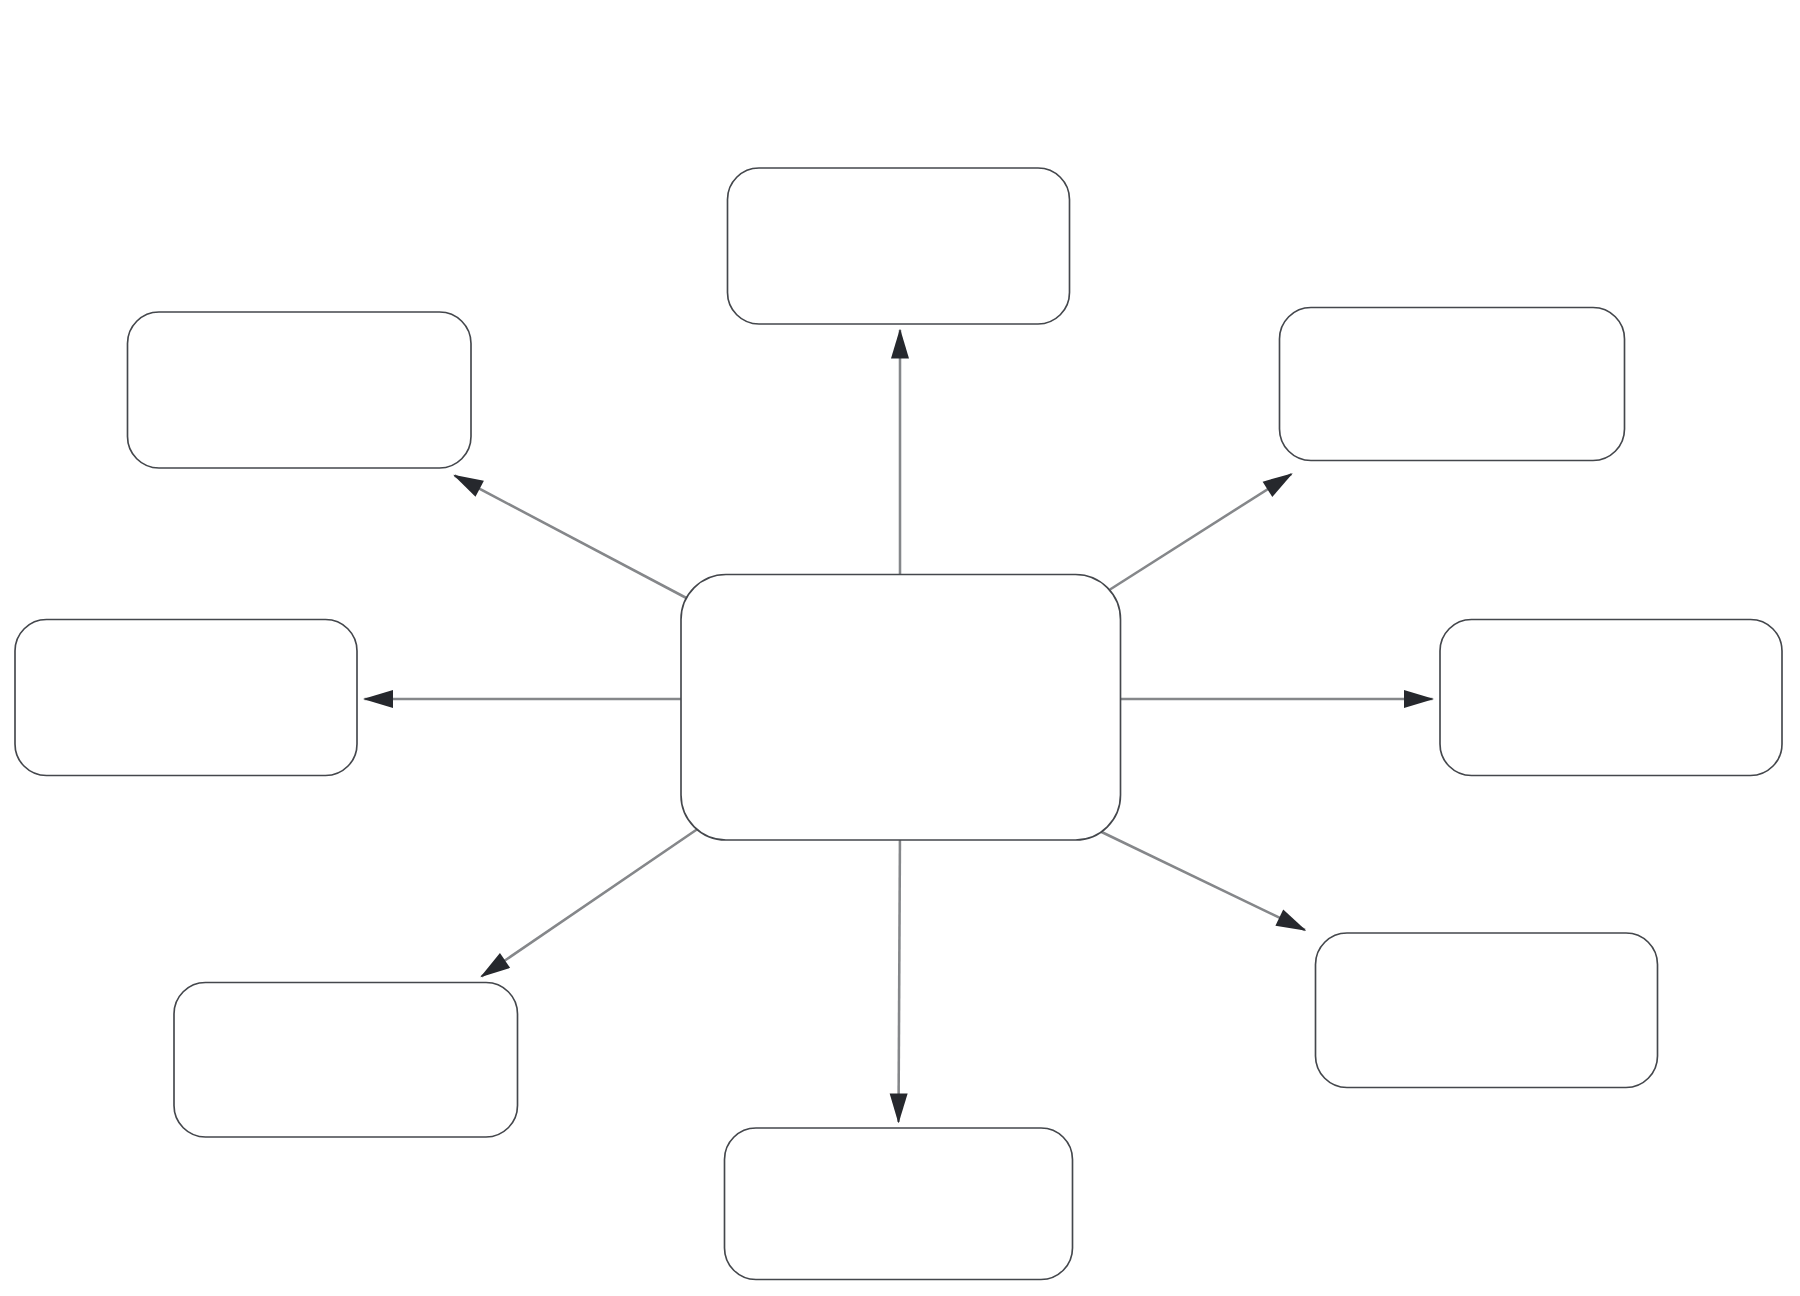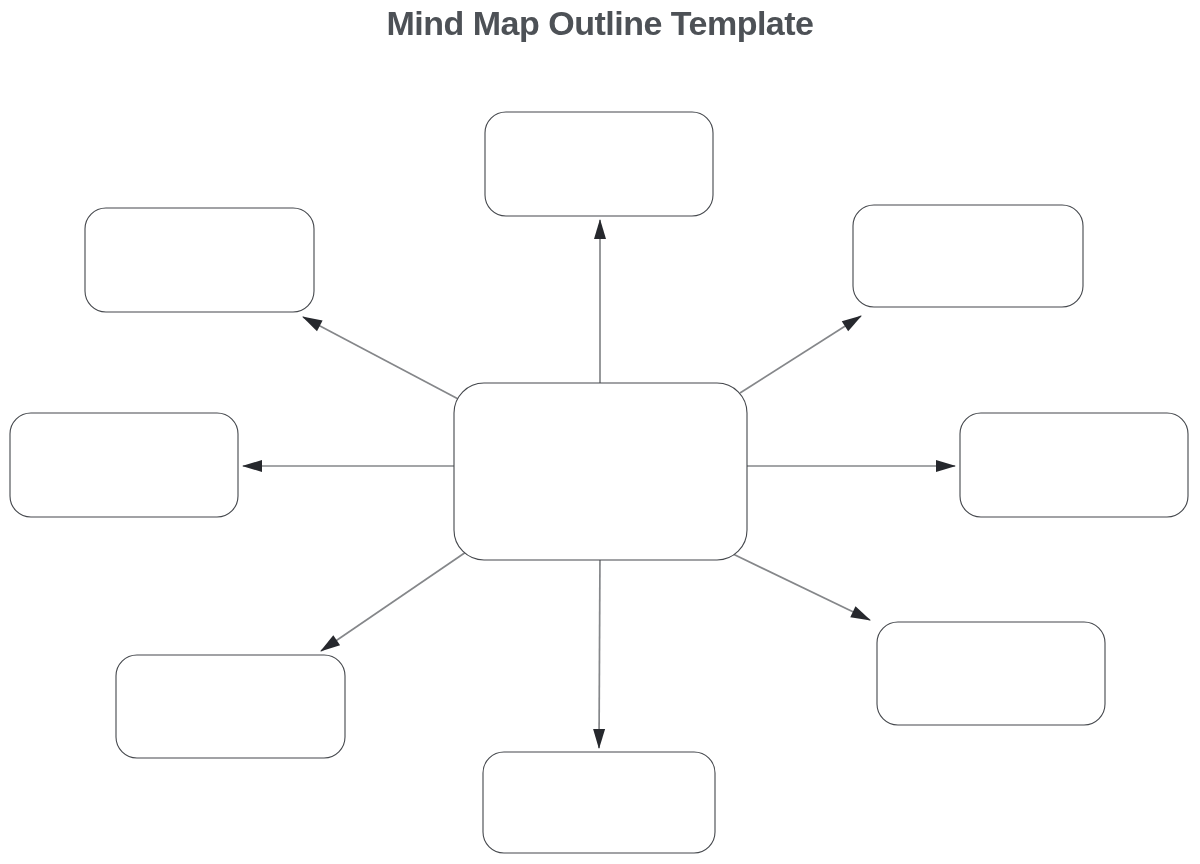--- a/index.html
+++ b/index.html
@@ -53,21 +53,20 @@
   }
   .arrowhead {
     fill: #26282d;
   }
 </style>
 </head>
 <body>
 
 <div class="canvas">
 
-  <h1 class="title">Mind Map Outline Template</h1>
 
   <svg class="diagram" width="1200" height="864" viewBox="0 0 1200 864">
 
     <defs>
       <marker id="arrowhead" markerUnits="userSpaceOnUse" markerWidth="22" markerHeight="16" refX="21" refY="8" orient="auto">
         <path class="arrowhead" d="M2,2 L22,8 L2,14 Z"></path>
       </marker>
     </defs>
 
     <g>

